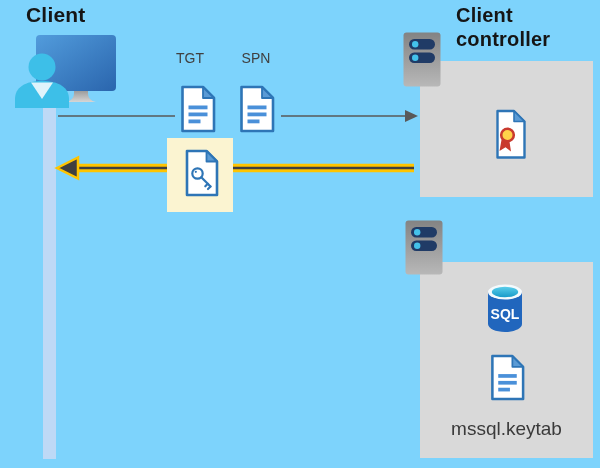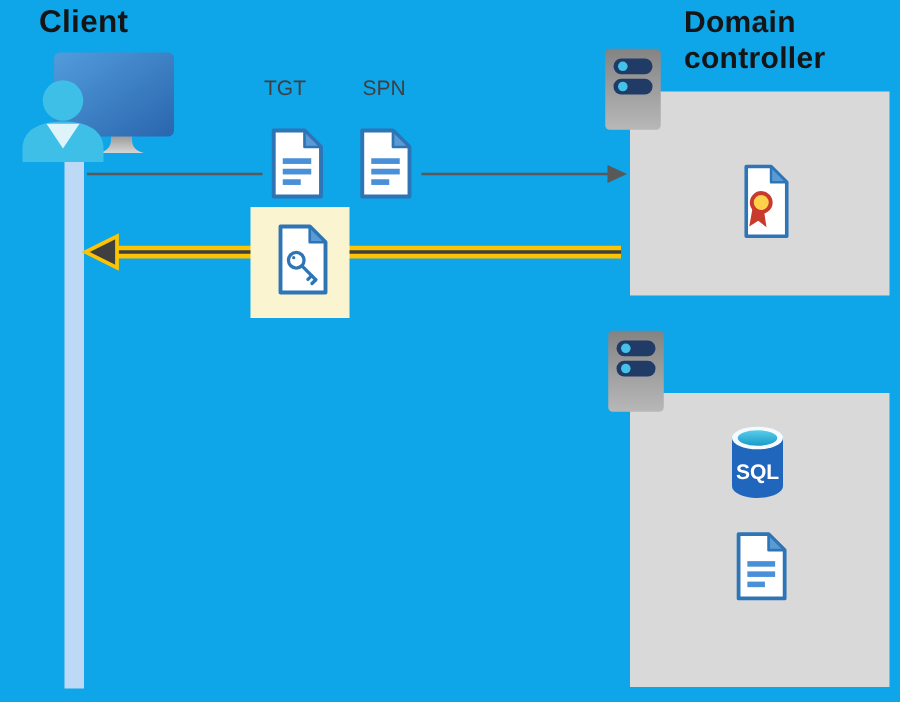--- a/index.html
+++ b/index.html
@@ -1,16 +1,16 @@
 <!DOCTYPE html>
 <html><head>
 <meta charset="utf-8">
 <style>
   html,body{margin:0;padding:0;background:#fff;}
-  #canvas{position:relative;width:600px;height:468px;background:#0ea5e9;overflow:hidden;
+  #canvas{position:relative;width:600px;height:468px;background:#7dd3fc;overflow:hidden;
           font-family:"Liberation Sans",sans-serif;}
   .abs{position:absolute;}
   .heading{font-weight:bold;color:#151515;font-size:20px;line-height:1.18;letter-spacing:.2px;}
   .client-label{left:26px;top:3px;font-size:21px;z-index:5;}
   .ticket-label{top:50px;width:46px;text-align:center;font-size:14px;color:#404040;z-index:5;}
   .tgt-label{left:167px;}
   .spn-label{left:233px;}
   .client-bar{left:43px;top:95px;width:13px;height:364px;background:#BED9F6;z-index:1;}
   .arrows-layer{left:0;top:0;width:600px;height:468px;z-index:2;pointer-events:none;}
   .client-icon{left:5px;top:30px;width:115px;height:85px;z-index:3;}
@@ -110,21 +110,21 @@
         <stop offset="0" stop-color="#838383"></stop>
           <stop offset="1" stop-color="#B8B8B8"></stop>
       </linearGradient>
     </defs>
     <rect x="1.5" y="1.5" width="37" height="54" rx="3" fill="url(#srvGrad1)"></rect>
     <rect x="7" y="8" width="26" height="10.5" rx="5.2" fill="#203B66"></rect>
     <circle cx="13.2" cy="13.2" r="3.2" fill="#44C2EA"></circle>
     <rect x="7" y="21.5" width="26" height="10.5" rx="5.2" fill="#203B66"></rect>
     <circle cx="13.2" cy="26.7" r="3.2" fill="#44C2EA"></circle>
   </svg>
-  <div class="abs heading domain-label">Domain controller</div>
+  <div class="abs heading domain-label">Client controller</div>
   <svg class="abs cert-icon" viewBox="0 0 35 51" xmlns="http://www.w3.org/2000/svg">
     <path d="M4.5,2 H21 L31.5,12.5 V48.5 H4.5 Z" fill="#FFFFFF" stroke="#2E75B6" stroke-width="2.4" stroke-linejoin="round"></path>
     <path d="M21,2 V12.5 H31.5 Z" fill="#5B9BD5" stroke="#2E75B6" stroke-width="1.6" stroke-linejoin="round"></path>
     <path d="M9,28 L6.5,42 L12.5,38.2 L18,42.5 L15.8,28 Z" fill="#C93A2E"></path>
     <circle cx="14.5" cy="26" r="6.3" fill="#FFD24A" stroke="#C93A2E" stroke-width="2.6"></circle>
   </svg>
 
   <div class="abs linux-box"></div>
   <svg class="abs server-linux" viewBox="0 0 40 57" xmlns="http://www.w3.org/2000/svg">
     <defs>
@@ -154,14 +154,15 @@
   </svg>
 
   <svg class="abs doc-keytab" viewBox="0 0 40 48" xmlns="http://www.w3.org/2000/svg">
     <path d="M4.5,2 H25 L36,13 V46 H4.5 Z" fill="#FFFFFF" stroke="#2E75B6" stroke-width="2.6" stroke-linejoin="round"></path>
     <path d="M25,2 V13 H36 Z" fill="#5B9BD5" stroke="#2E75B6" stroke-width="1.8" stroke-linejoin="round"></path>
     <rect x="10.5" y="20.5" width="19" height="3.8" fill="#4A90D9"></rect>
     <rect x="10.5" y="27.5" width="19" height="3.8" fill="#4A90D9"></rect>
     <rect x="10.5" y="34.5" width="12" height="3.8" fill="#4A90D9"></rect>
   </svg>
 
+  <div class="abs keytab-label">mssql.keytab</div>
 
 </div>
 
 </body></html>

